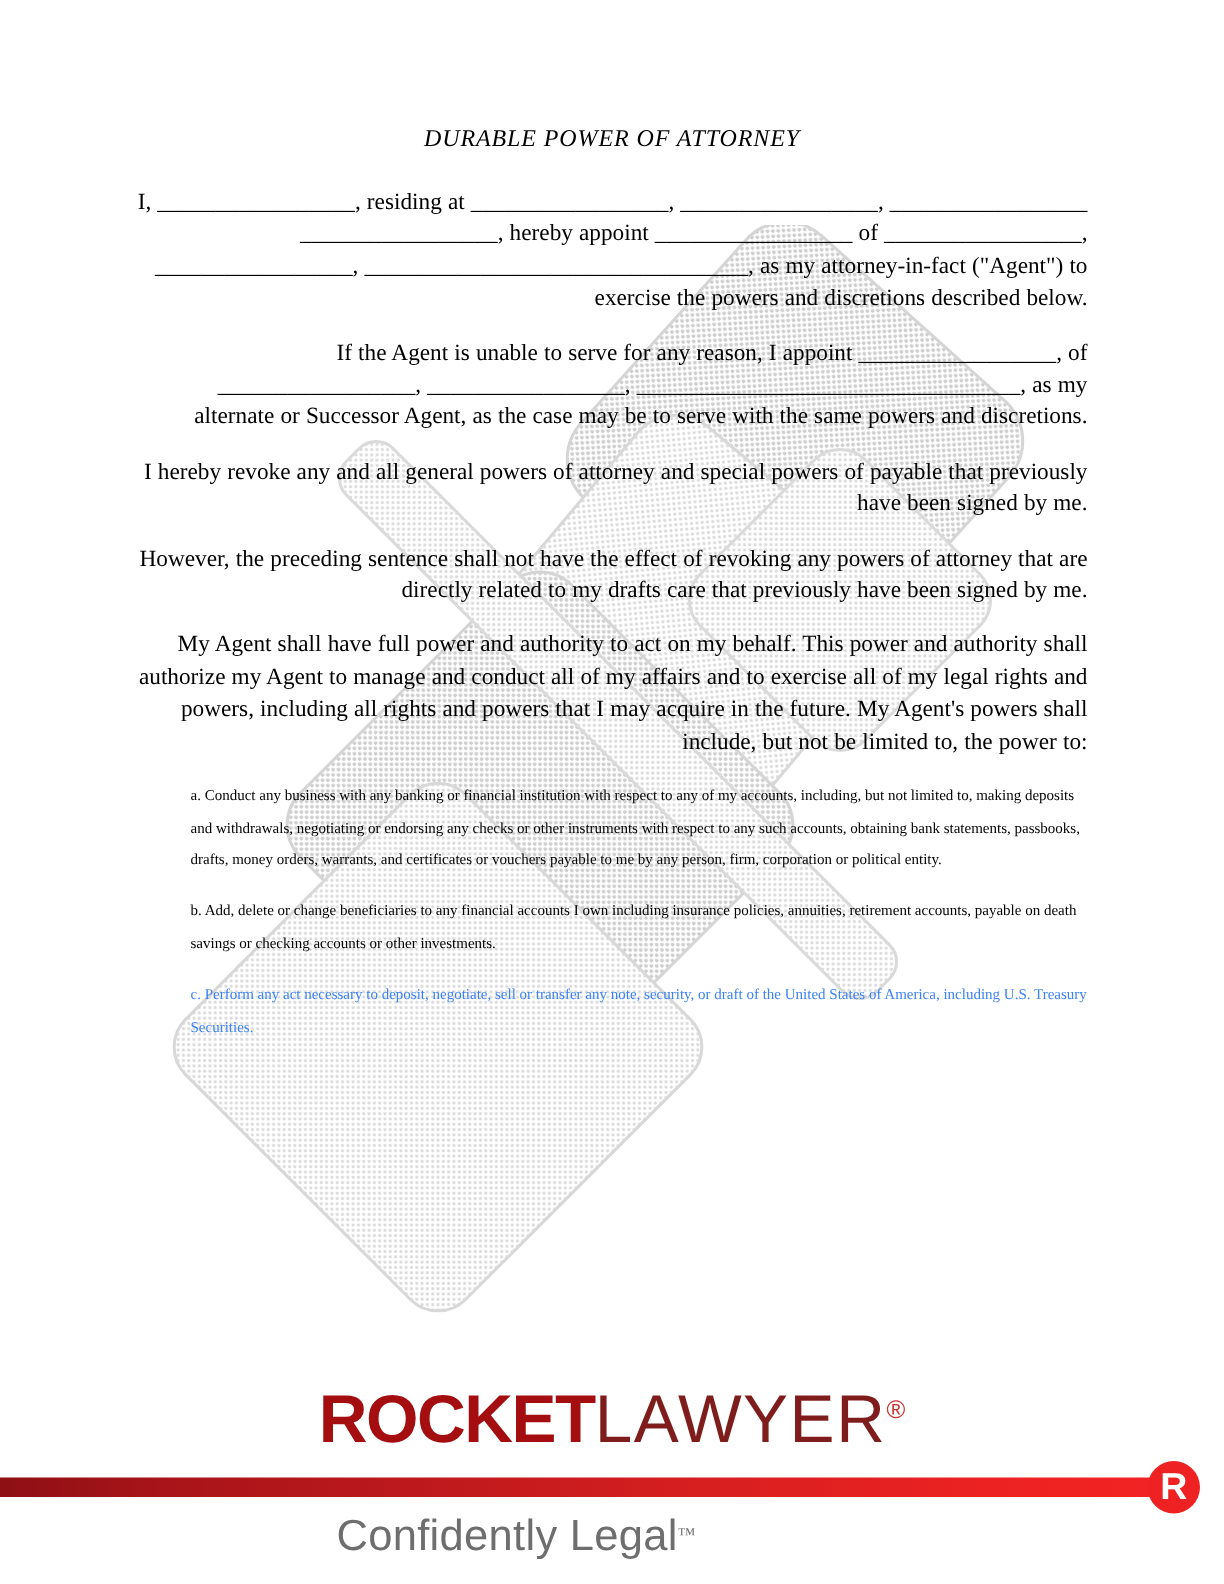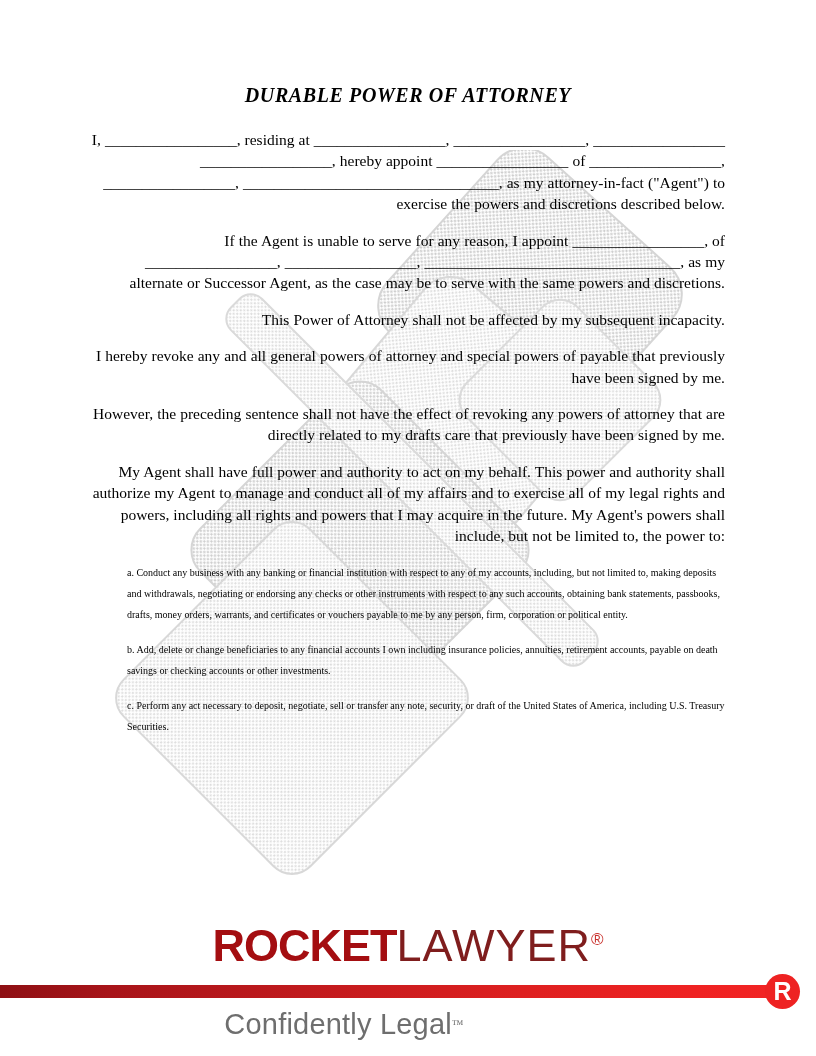--- a/index.html
+++ b/index.html
@@ -42,23 +42,23 @@
   #doc {
     position: absolute;
     left: 0;
     top: 0;
     width: 816px;
     z-index: 2;
   }
 
   .doc-title {
     text-align: center;
-    font-weight: bold;
+    font-weight: normal;
     font-style: italic;
-    font-size: 20px;
+    font-size: 16px;
     letter-spacing: .6px;
     margin: 0;
     padding: 84px 0 0 0;
     font-family: "Liberation Serif", "DejaVu Serif", serif;
   }
 
   .body-wrap {
     margin: 0 auto;
     width: 634px;
     padding-top: 22px;
@@ -80,21 +80,21 @@
   }
 
   p.item-letter {
     margin: 0 0 13px 0;
     padding-left: 36px;
     font-size: 10px;
     line-height: 21.4px;
   }
 
   
-  p.fade-1 { color: #000000; }
+  p.fade-1 { color: #3b82f6; }
 
   
   #footer {
     position: absolute;
     left: 0;
     bottom: 0;
     width: 816px;
     height: 140px;
     z-index: 5;
     background: transparent;
@@ -258,21 +258,20 @@
   <div id="doc">
 
     <div class="doc-title">DURABLE POWER OF ATTORNEY</div>
 
     <div class="body-wrap">
 
       <p class="para">I, _________________, residing at _________________, _________________, _________________ _________________, hereby appoint _________________ of _________________, _________________, _________________________________, as my attorney-in-fact ("Agent") to exercise the powers and discretions described below.</p>
 
       <p class="para">If the Agent is unable to serve for any reason, I appoint _________________, of _________________, _________________, _________________________________, as my alternate or Successor Agent, as the case may be to serve with the same powers and discretions.</p>
 
-      <p class="para">This Power of Attorney shall not be affected by my subsequent incapacity.</p>
 
       <p class="para">I hereby revoke any and all general powers of attorney and special powers of payable that previously have been signed by me.</p>
 
       <p class="para">However, the preceding sentence shall not have the effect of revoking any powers of attorney that are directly related to my drafts care that previously have been signed by me.</p>
 
       <p class="para">My Agent shall have full power and authority to act on my behalf. This power and authority shall authorize my Agent to manage and conduct all of my affairs and to exercise all of my legal rights and powers, including all rights and powers that I may acquire in the future. My Agent's powers shall include, but not be limited to, the power to:</p>
 
 
       <p class="item-letter">a. Conduct any business with any banking or financial institution with respect to any of my accounts, including, but not limited to, making deposits and withdrawals, negotiating or endorsing any checks or other instruments with respect to any such accounts, obtaining bank statements, passbooks, drafts, money orders, warrants, and certificates or vouchers payable to me by any person, firm, corporation or political entity.</p>
 

